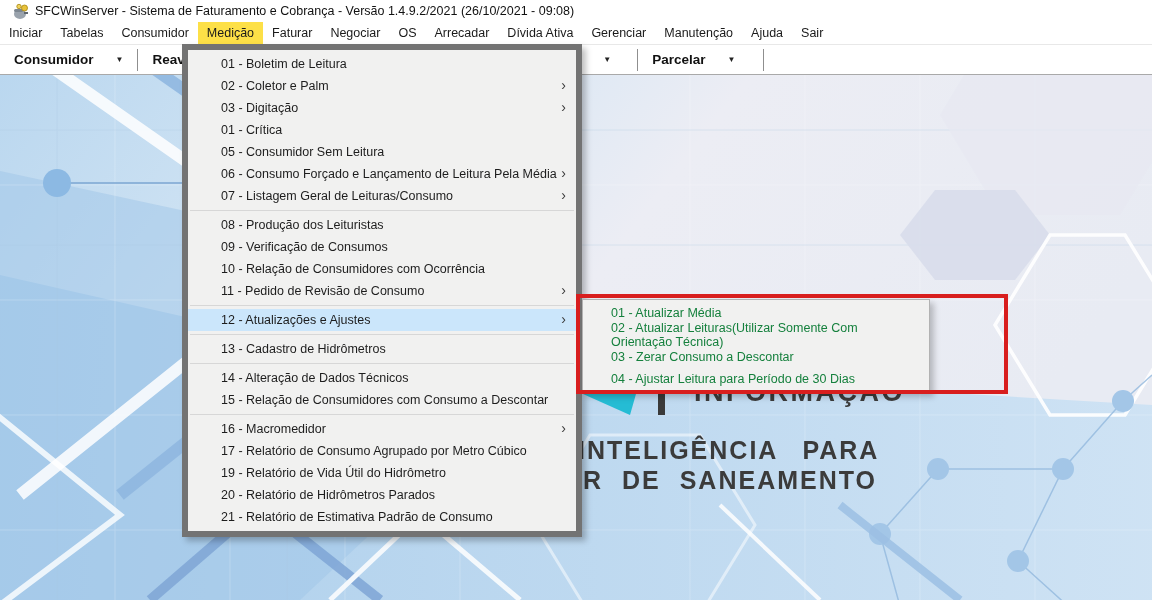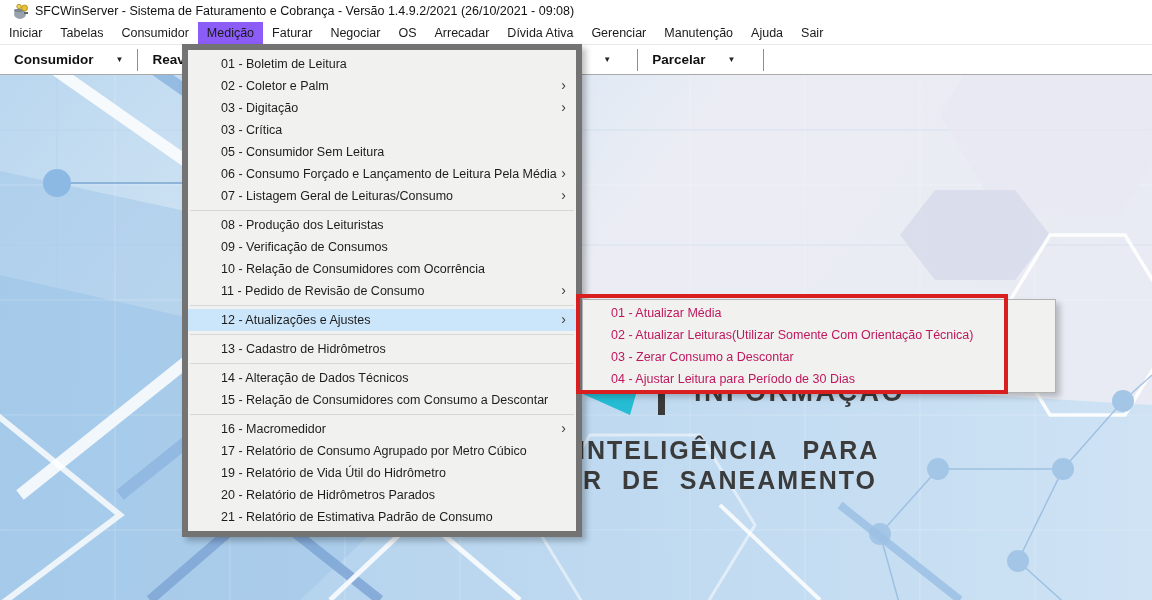--- a/index.html
+++ b/index.html
@@ -6,21 +6,21 @@
   html,body { width:1152px; height:600px; overflow:hidden; }
   body { font-family:"Liberation Sans","DejaVu Sans",sans-serif; background:#ffffff; position:relative; }
 
   
   .titlebar { height:22px; background:#fff; display:flex; align-items:center; gap:6px; padding-left:12px; font-size:12.5px; color:#111; }
   .app-icon { width:17px; height:17px; display:inline-block; }
 
   
   .menubar { height:22px; background:#fff; display:flex; align-items:stretch; font-size:12.5px; color:#1a1a1a; }
   .mi { display:flex; align-items:center; padding:0 9px; cursor:default; }
-  .mi.active { background:#8b5cf6; }
+  .mi.active { background:#fde047; }
 
   
   .toolbar { height:31px; background:#fff; border-top:1px solid #e8e8e8; border-bottom:1px solid #a9a9a9; position:relative; display:flex; align-items:center; font-weight:bold; font-size:13.5px; color:#111; }
   .tbtn { display:flex; align-items:center; padding:0 14px; height:100%; white-space:nowrap; }
   .dd { font-size:8px; margin-left:22px; color:#222; }
   .tsep { width:1px; height:22px; background:#8f8f8f; }
   .tright { position:absolute; left:576px; top:0; height:100%; display:flex; align-items:center; }
   .tright .lblclip { font-weight:bold; }
   .tright .gap1 { width:26px; } .tright .gap2 { width:14px; }
 
@@ -34,21 +34,21 @@
 
   
   .menu-panel { position:absolute; left:182px; top:44px; width:400px; background:#f1f1f0; border:6px solid #737373; box-shadow:4px 4px 6px rgba(0,0,0,.25); z-index:5; padding:3px 0; font-size:12.5px; color:#1d1d1d; }
   .menu-item { height:22px; display:flex; align-items:center; padding-left:33px; padding-right:8px; position:relative; cursor:default; }
   .menu-item.hl { background:#cbe6fb; }
   .arrow { position:absolute; right:10px; top:50%; transform:translateY(-54%); font-size:14px; color:#3c3c3c; line-height:1; }
   .menu-sep { height:7px; display:flex; align-items:center; padding:0 2px; }
   .menu-sep::after { content:""; display:block; width:100%; height:1px; background:#d7d7d7; }
 
   
-  .submenu-panel { position:absolute; left:582px; top:299px; width:474px; background:#f1f1f0; border:1px solid #b2b2b2; box-shadow:4px 4px 6px rgba(0,0,0,.22); z-index:6; padding:2px 0; font-size:12.5px; color:#be185d; }
+  .submenu-panel { position:absolute; left:582px; top:299px; width:348px; background:#f1f1f0; border:1px solid #b2b2b2; box-shadow:4px 4px 6px rgba(0,0,0,.22); z-index:6; padding:2px 0; font-size:12.5px; color:#15803d; }
   .submenu-panel .menu-item { padding-left:28px; }
 
   
   .red-box { position:absolute; left:576px; top:294px; width:432px; height:100px; border:4px solid #d81e1e; z-index:7; }
 </style>
 </head>
 <body>
 
 <div class="titlebar">
   <span class="app-icon">
@@ -188,21 +188,21 @@
     </div>
   <div class="menu-item">
       <span>02 - Coletor e Palm</span>
       <span class="arrow">›</span>
     </div>
   <div class="menu-item">
       <span>03 - Digitação</span>
       <span class="arrow">›</span>
     </div>
   <div class="menu-item">
-      <span>03 - Crítica</span>
+      <span>01 - Crítica</span>
     </div>
   <div class="menu-item">
       <span>05 - Consumidor Sem Leitura</span>
     </div>
   <div class="menu-item">
       <span>06 - Consumo Forçado e Lançamento de Leitura Pela Média</span>
       <span class="arrow">›</span>
     </div>
   <div class="menu-item">
       <span>07 - Listagem Geral de Leituras/Consumo</span>

